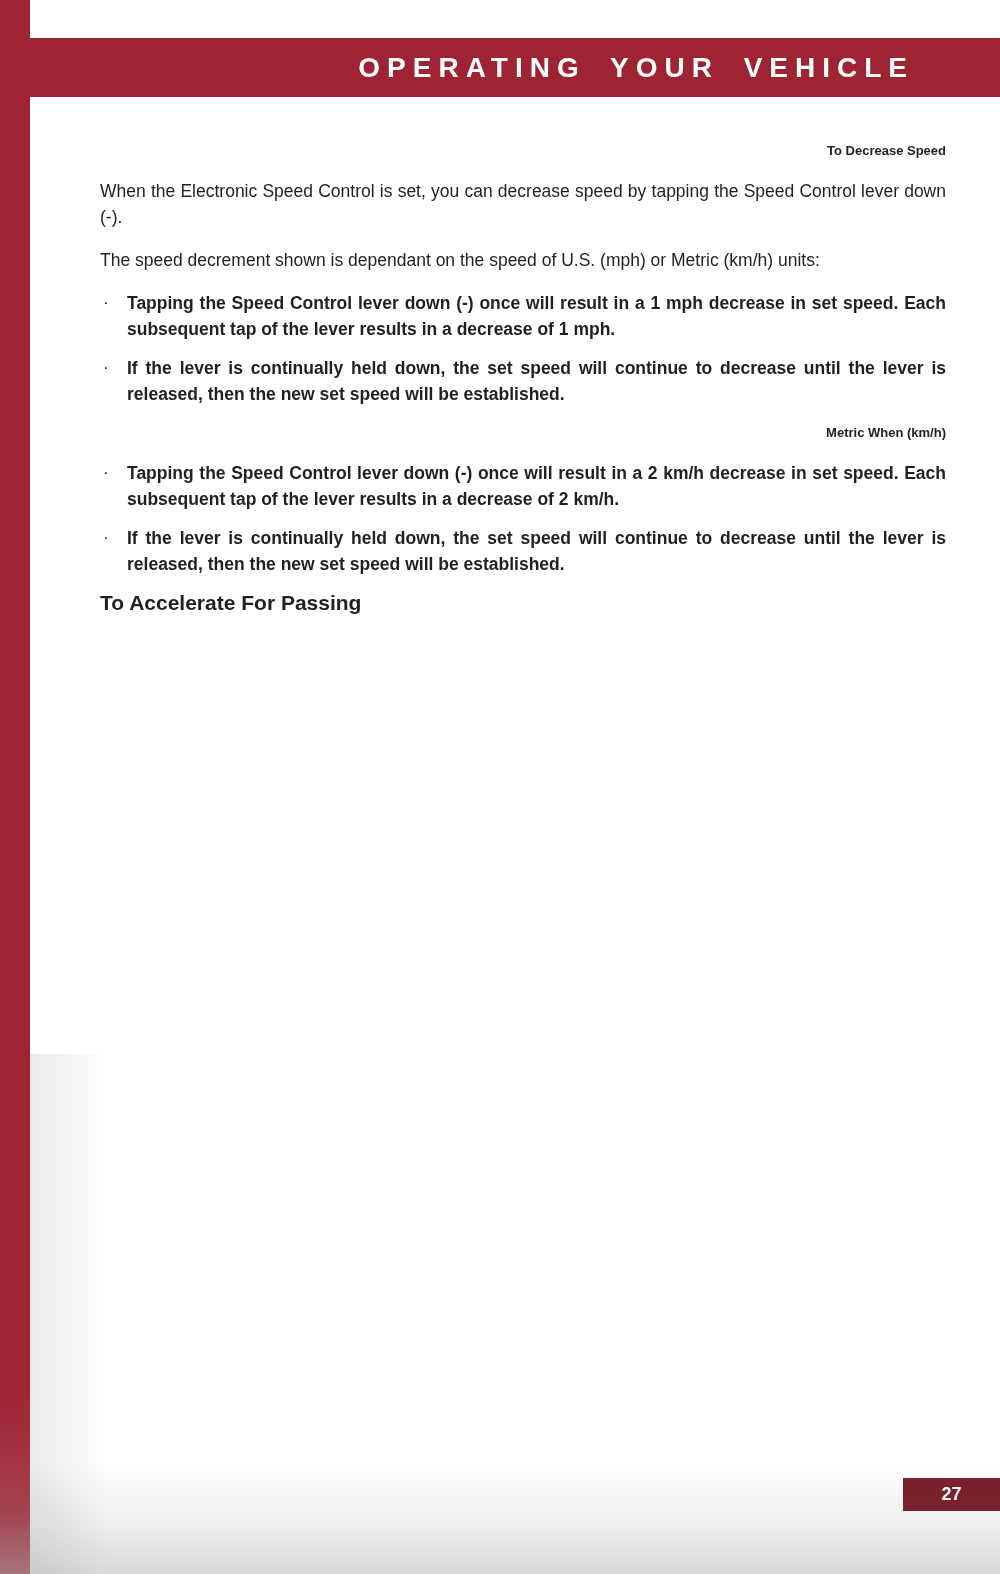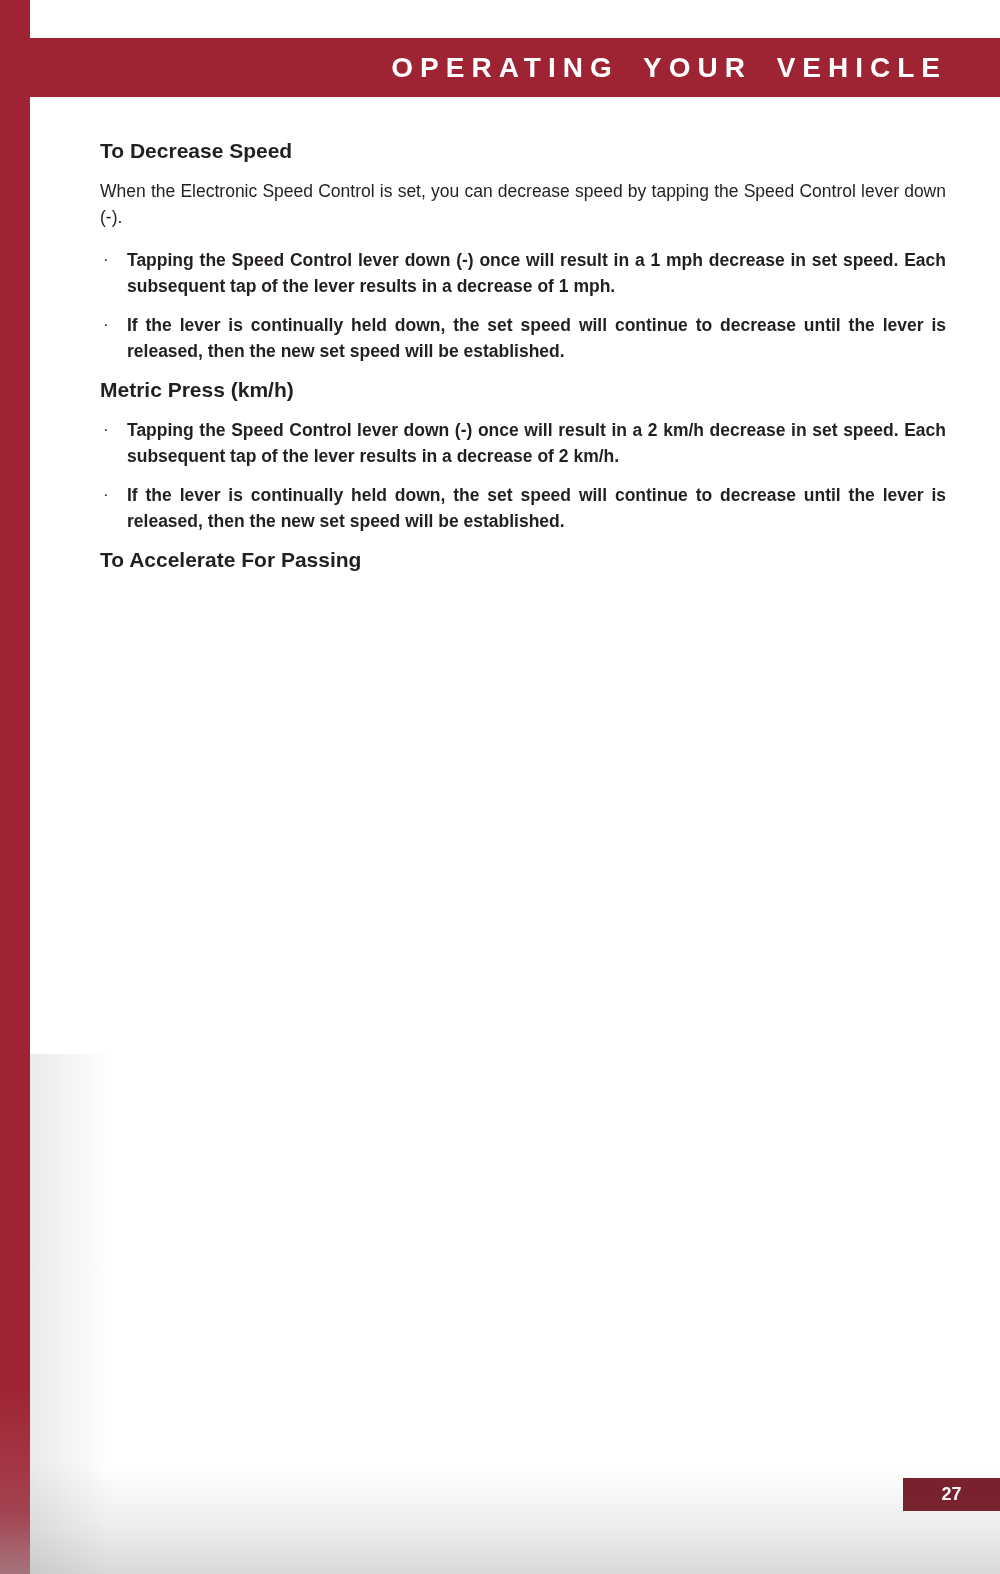--- a/index.html
+++ b/index.html
@@ -28,42 +28,42 @@
     left: 0; right: 0;
     top: 38px; height: 59px;
     background: #9e2333;
   }
   .band-title {
     position: absolute;
     left: 0; right: 0;
     top: 0; bottom: 0;
     line-height: 59px;
     text-align: right;
-    padding-right: 53px;
+    padding-right: 86px;
     color: #ffffff;
     font-weight: bold;
     font-size: 28px;
     letter-spacing: 7px;
     word-spacing: 10px;
     white-space: nowrap;
   }
   
   .content {
     position: absolute;
     left: 100px;
     top: 138px;
     width: 846px;
     font-size: 17.5px;
     line-height: 26px;
   }
   .h3 {
     font-weight: bold;
-    font-size: 21px;
-    margin: 0 0 14px 0;
-    text-align: left;
+    font-size: 13px;
+    margin: 0 0 14px 17px;
+    text-align: right;
   }
   .h2 {
     font-weight: bold;
     font-size: 21px;
     margin: 6px 0 15px 0;
     text-align: left;
   }
   .para {
     margin: 8px 0 17px 0;
     text-align: justify;
@@ -122,33 +122,34 @@
 <div class="band">
   <div class="band-title">OPERATING YOUR VEHICLE</div>
 </div>
 
 <div class="content">
 
   <div class="h3">To Decrease Speed</div>
 
   <div class="para">When the Electronic Speed Control is set, you can decrease speed by tapping the Speed Control lever down (-).</div>
 
+  <div class="para">The speed decrement shown is dependant on the speed of U.S. (mph) or Metric (km/h) units:</div>
 
 
   <div class="bullet">
     <span class="bullet-marker">·</span>
     <span class="bullet-text">Tapping the Speed Control lever down (-) once will result in a 1 mph decrease in set speed. Each subsequent tap of the lever results in a decrease of 1 mph.</span>
   </div>
 
   <div class="bullet">
     <span class="bullet-marker">·</span>
     <span class="bullet-text">If the lever is continually held down, the set speed will continue to decrease until the lever is released, then the new set speed will be established.</span>
   </div>
 
-  <div class="h3">Metric Press (km/h)</div>
+  <div class="h3">Metric When (km/h)</div>
 
   <div class="bullet">
     <span class="bullet-marker">·</span>
     <span class="bullet-text">Tapping the Speed Control lever down (-) once will result in a 2 km/h decrease in set speed. Each subsequent tap of the lever results in a decrease of 2 km/h.</span>
   </div>
 
   <div class="bullet">
     <span class="bullet-marker">·</span>
     <span class="bullet-text">If the lever is continually held down, the set speed will continue to decrease until the lever is released, then the new set speed will be established.</span>
   </div>

